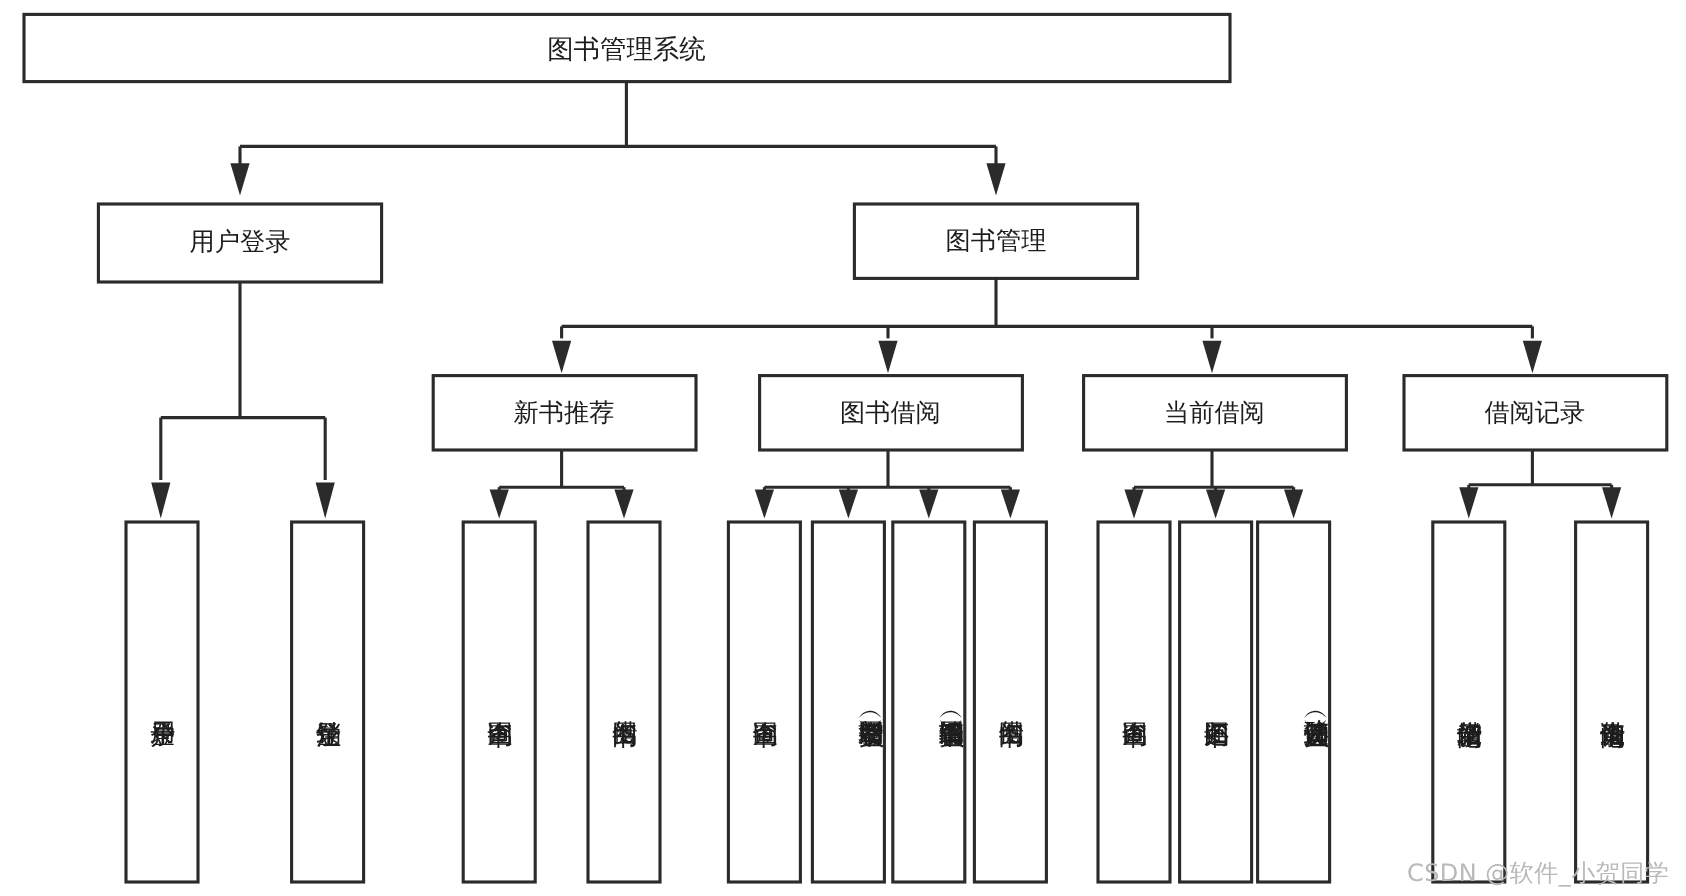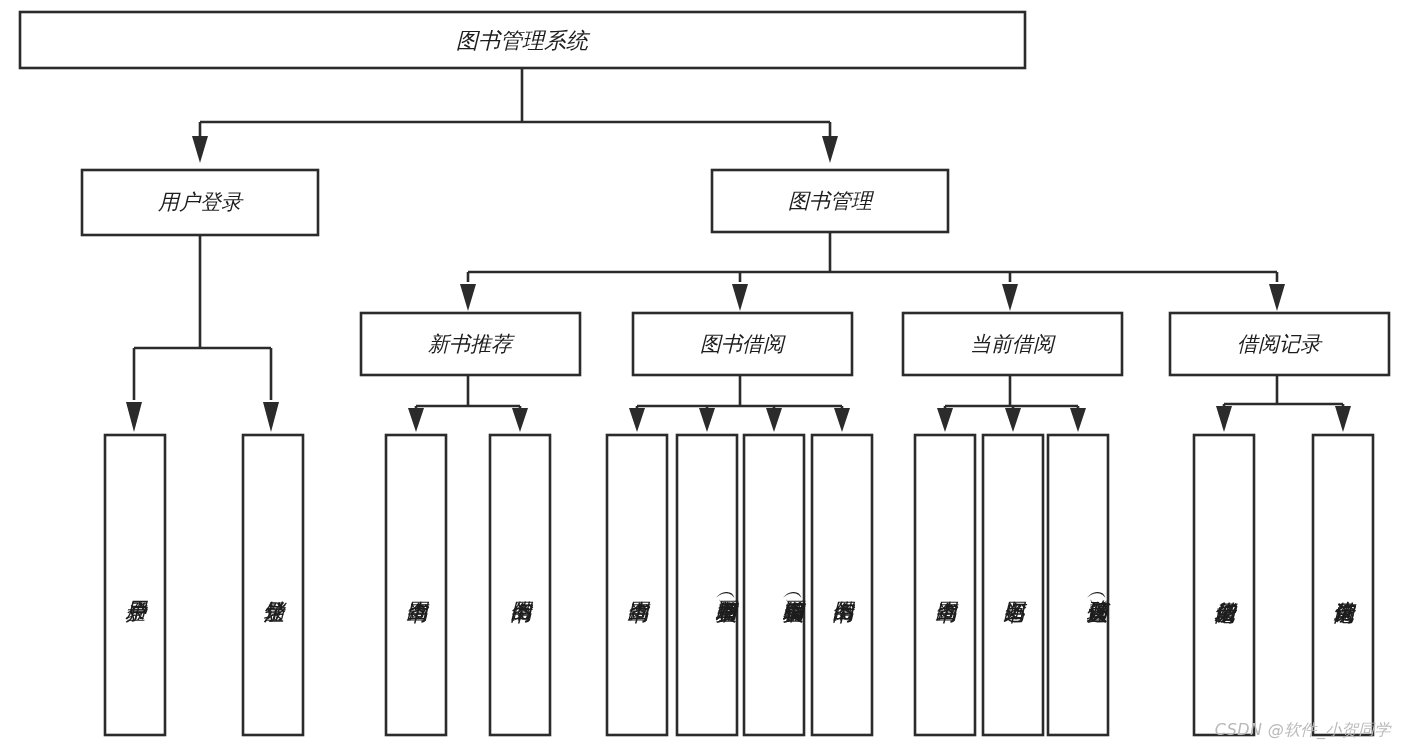--- a/index.html
+++ b/index.html
@@ -12,21 +12,20 @@
     width: 1405px;
     height: 747px;
     font-family: "DejaVu Sans", "Liberation Sans", sans-serif;
     overflow: hidden;
   }
   #diagram-root {
     position: relative;
     width: 1405px;
     height: 747px;
     background: #ffffff;
-    font-style: italic;
   }
   svg#diagram-svg {
     position: absolute;
     top: 0;
     left: 0;
     width: 1405px;
     height: 747px;
     display: block;
   }
   .node-box {
@@ -72,21 +71,21 @@
     writing-mode: vertical-rl;
     text-orientation: upright;
     white-space: nowrap;
     pointer-events: none;
   }
   .watermark {
     position: absolute;
     right: 14px;
     bottom: 6px;
     font-family: "DejaVu Sans", "Liberation Sans", sans-serif;
-    font-size: 16px;
+    font-size: 20px;
     color: #b9b9b9;
     letter-spacing: 0.4px;
     white-space: nowrap;
   }
 </style>
 </head>
 <body>
 
 <div id="diagram-root">
 

